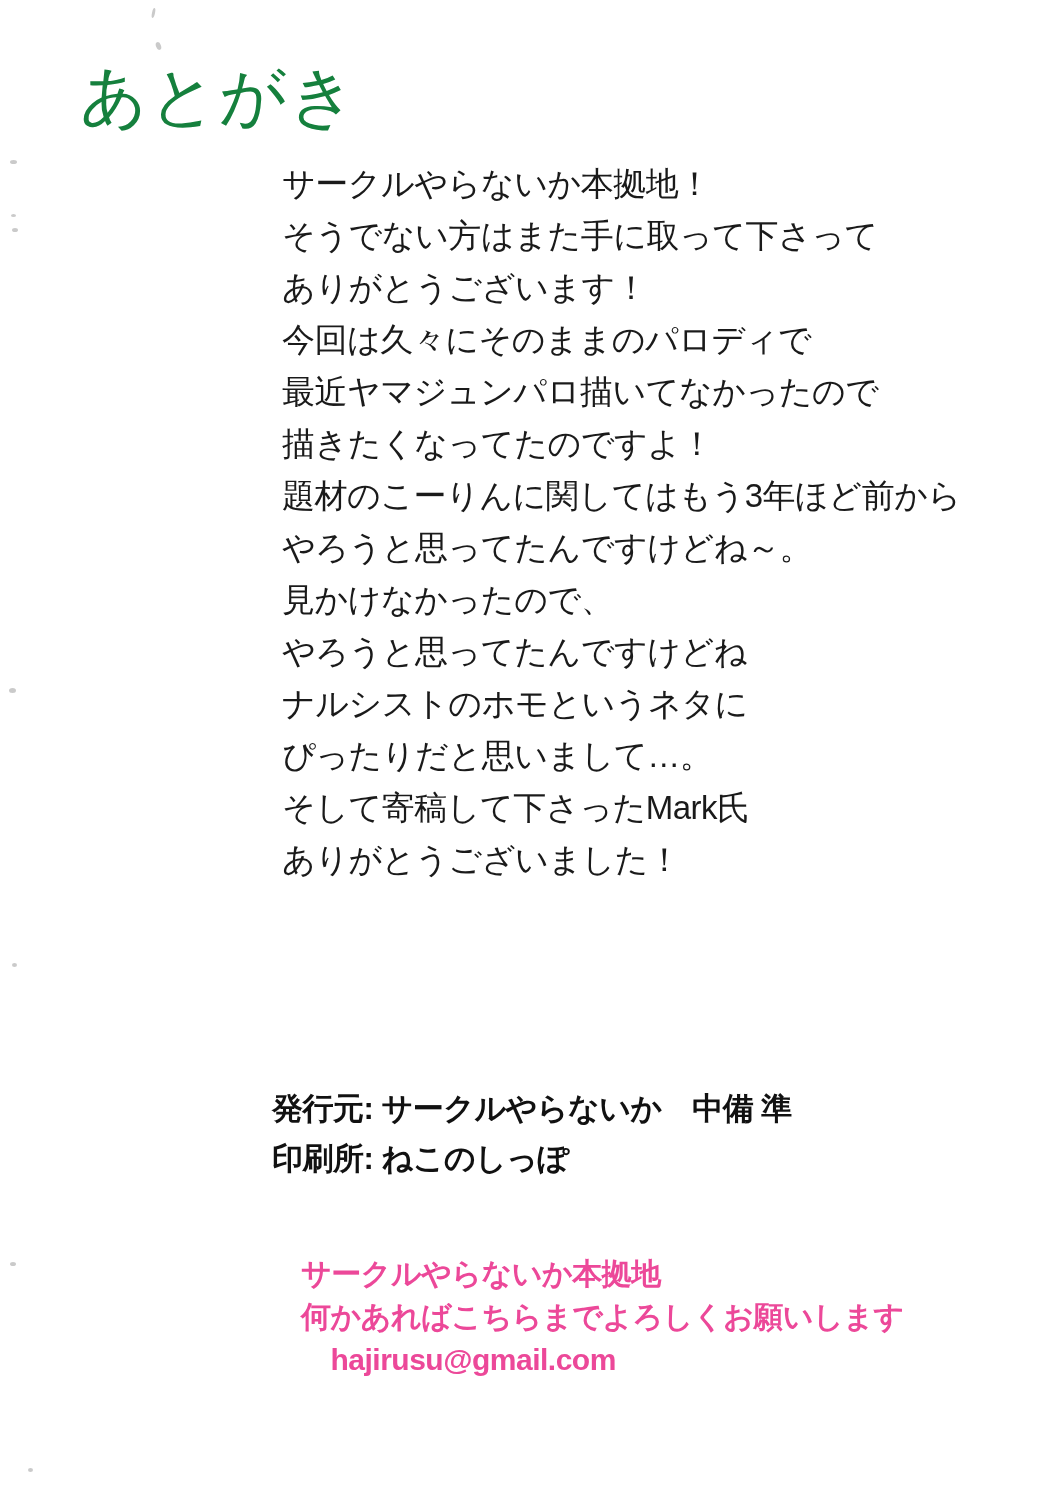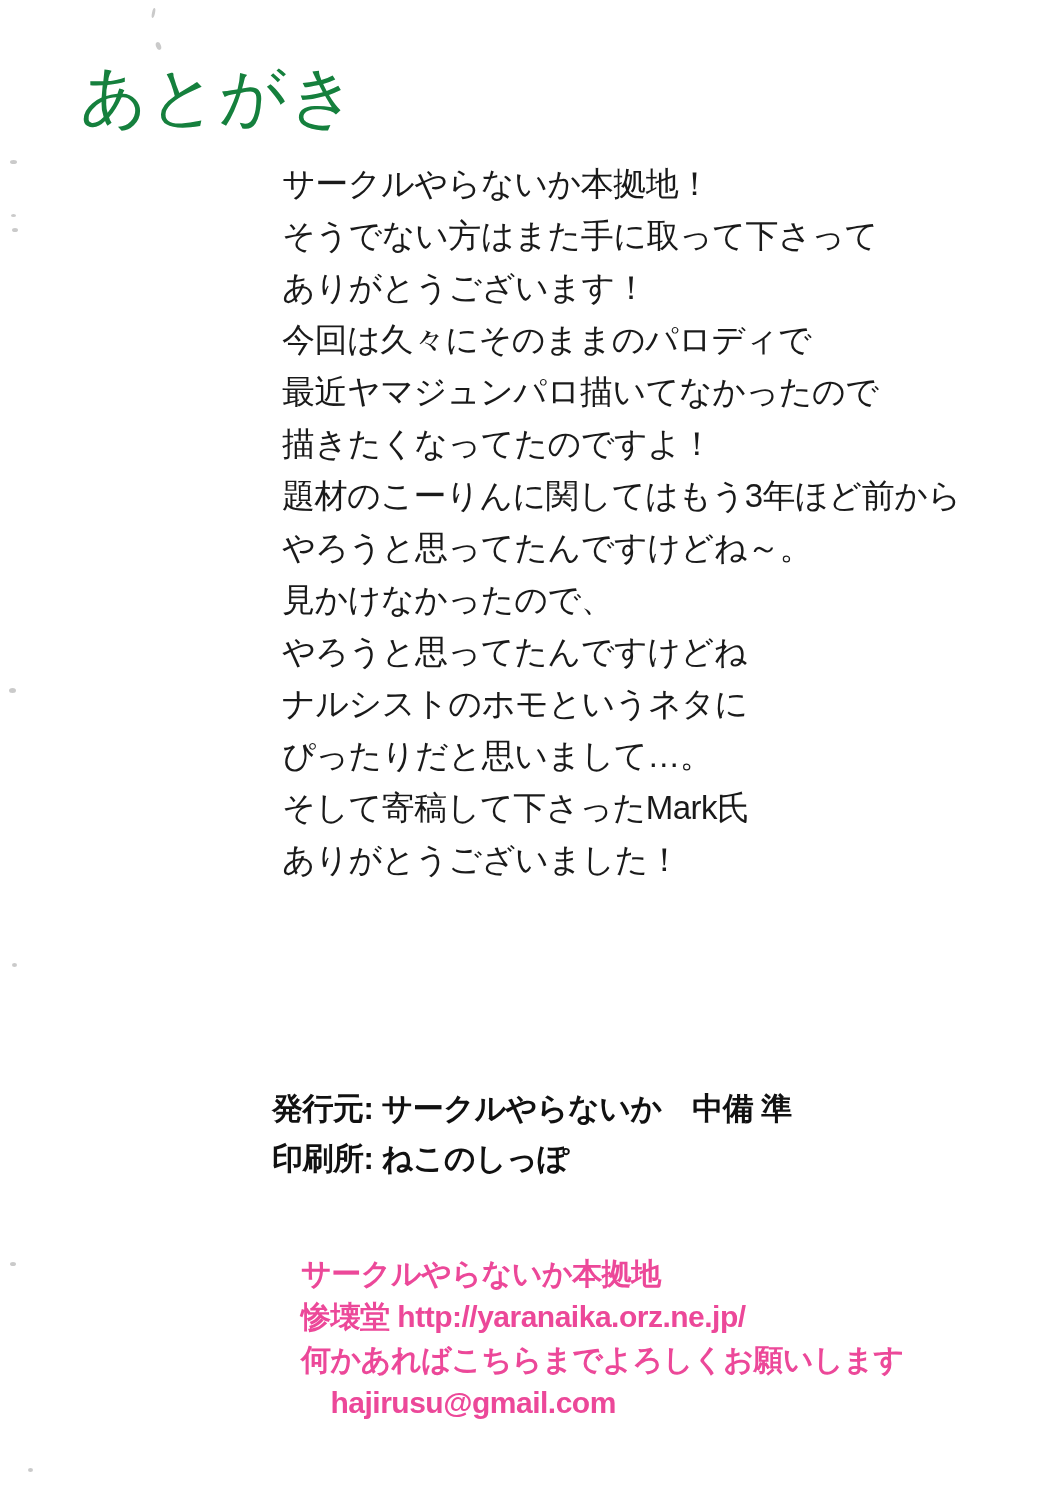--- a/index.html
+++ b/index.html
@@ -117,21 +117,20 @@
     <div class="body-line">ありがとうございました！</div>
   </div>
 
   <div class="pub-block">
     <div class="pub-line">発行元: サークルやらないか　中備 準</div>
     <div class="pub-line">印刷所: ねこのしっぽ</div>
   </div>
 
   <div class="contact-block">
     <div class="contact-line">サークルやらないか本拠地</div>
-    <div class="contact-line">惨壊堂 http://yaranaika.orz.ne.jp/</div>
     <div class="contact-line">何かあればこちらまでよろしくお願いします</div>
     <div class="contact-line">　hajirusu@gmail.com</div>
   </div>
 
   <div class="speck s1"></div>
   <div class="speck s2"></div>
   <div class="speck s3"></div>
   <div class="speck s4"></div>
   <div class="speck s5"></div>
   <div class="speck s6"></div>

